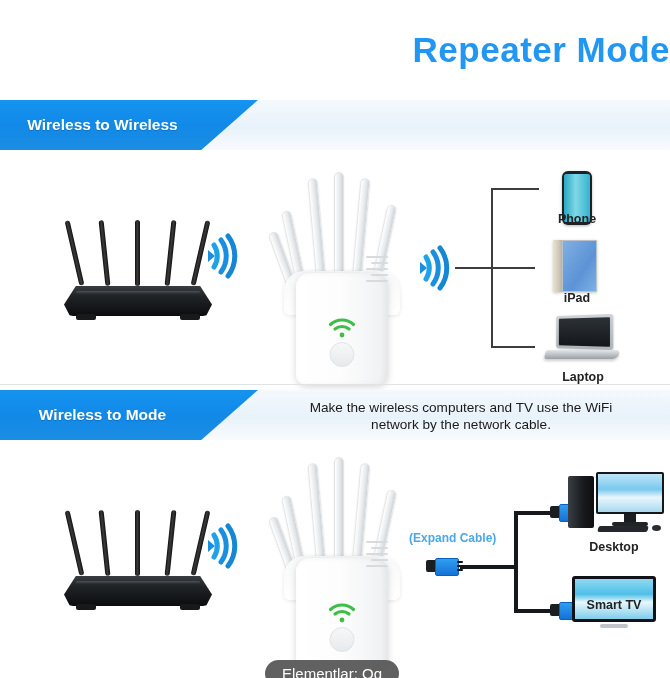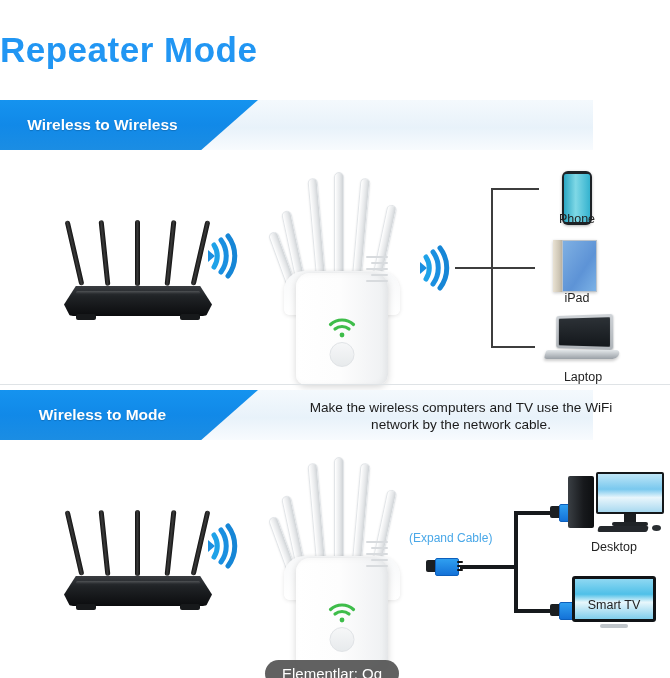--- a/index.html
+++ b/index.html
@@ -8,30 +8,30 @@
     background:#ffffff;
     font-family:"Liberation Sans", sans-serif;
     overflow:hidden;
     position:relative;
   }
   .page{position:relative;width:670px;height:678px;overflow:hidden;background:#fff;}
 
   
   .title{
     position:absolute;top:30px;left:0;width:670px;
-    text-align:left;
+    text-align:right;
     font-size:35px;font-weight:bold;
     color:#2196f3;
     letter-spacing:0.5px;
     text-shadow:0 1px 0 rgba(255,255,255,.6);
   }
 
   
   .banner{
-    position:absolute;left:0;width:593px;height:50px;
+    position:absolute;left:0;width:670px;height:50px;
     background:linear-gradient(to bottom,#f4f9fd 0%, #e8f2fa 55%, #f8fbfe 100%);
   }
   .banner .tag{
     position:absolute;left:0;top:0;height:50px;width:258px;
     background:linear-gradient(to bottom,#1593ef 0%, #1189e8 50%, #1b8de3 100%);
     -webkit-clip-path:polygon(0 0, 100% 0, 78% 100%, 0 100%);
     clip-path:polygon(0 0, 100% 0, 78% 100%, 0 100%);
     display:flex;align-items:center;
   }
   .banner .tag span{
@@ -41,21 +41,21 @@
   }
   .banner .desc{
     position:absolute;left:255px;top:4px;width:412px;height:44px;
     display:flex;flex-direction:column;justify-content:center;
     color:#1b1b1b;font-size:13.6px;line-height:17px;text-align:center;
   }
 
   
   .label{
     position:absolute;text-align:center;color:#232323;
-    font-size:12.5px;white-space:nowrap;
+    font-size:12.5px;white-space:nowrap;font-weight:bold;
   }
   .label.blue{color:#4aa8e8;font-size:12px;}
 
   .line{position:absolute;background:#3d3d3d;}
 
   
   .router{position:absolute;width:160px;height:110px;}
   .router .ant{
     position:absolute;bottom:34px;width:5px;height:66px;
     background:linear-gradient(to right,#0d0d0d,#3b3b3b 45%,#111);

